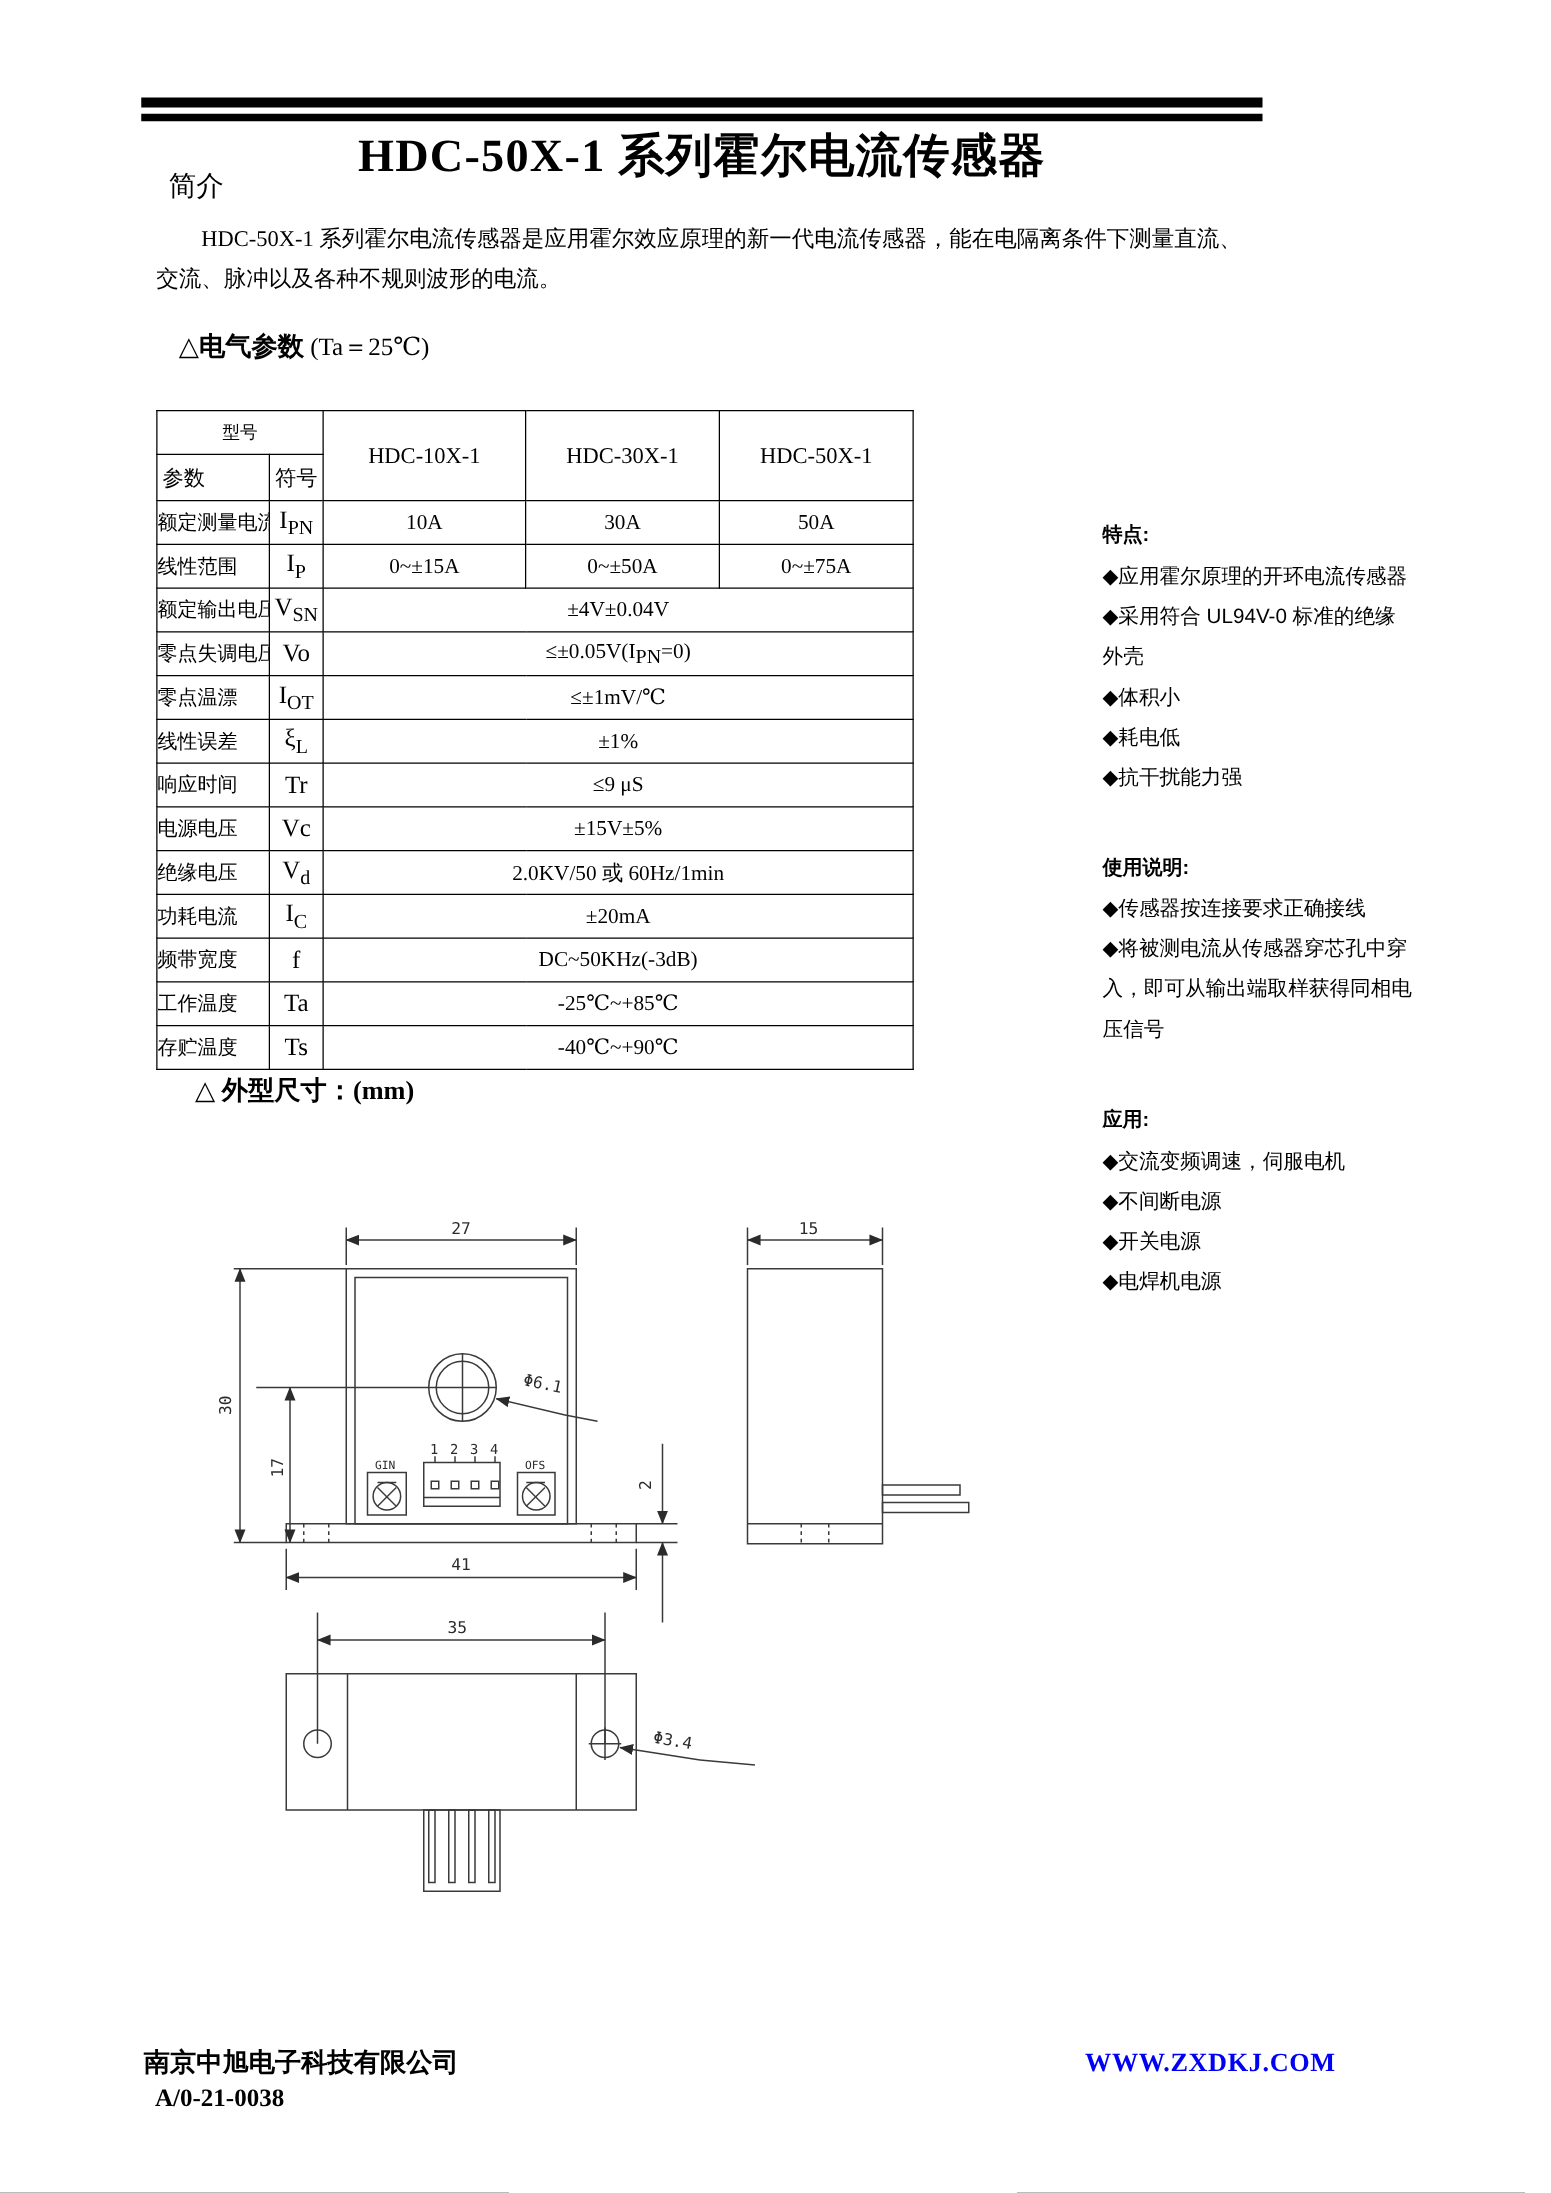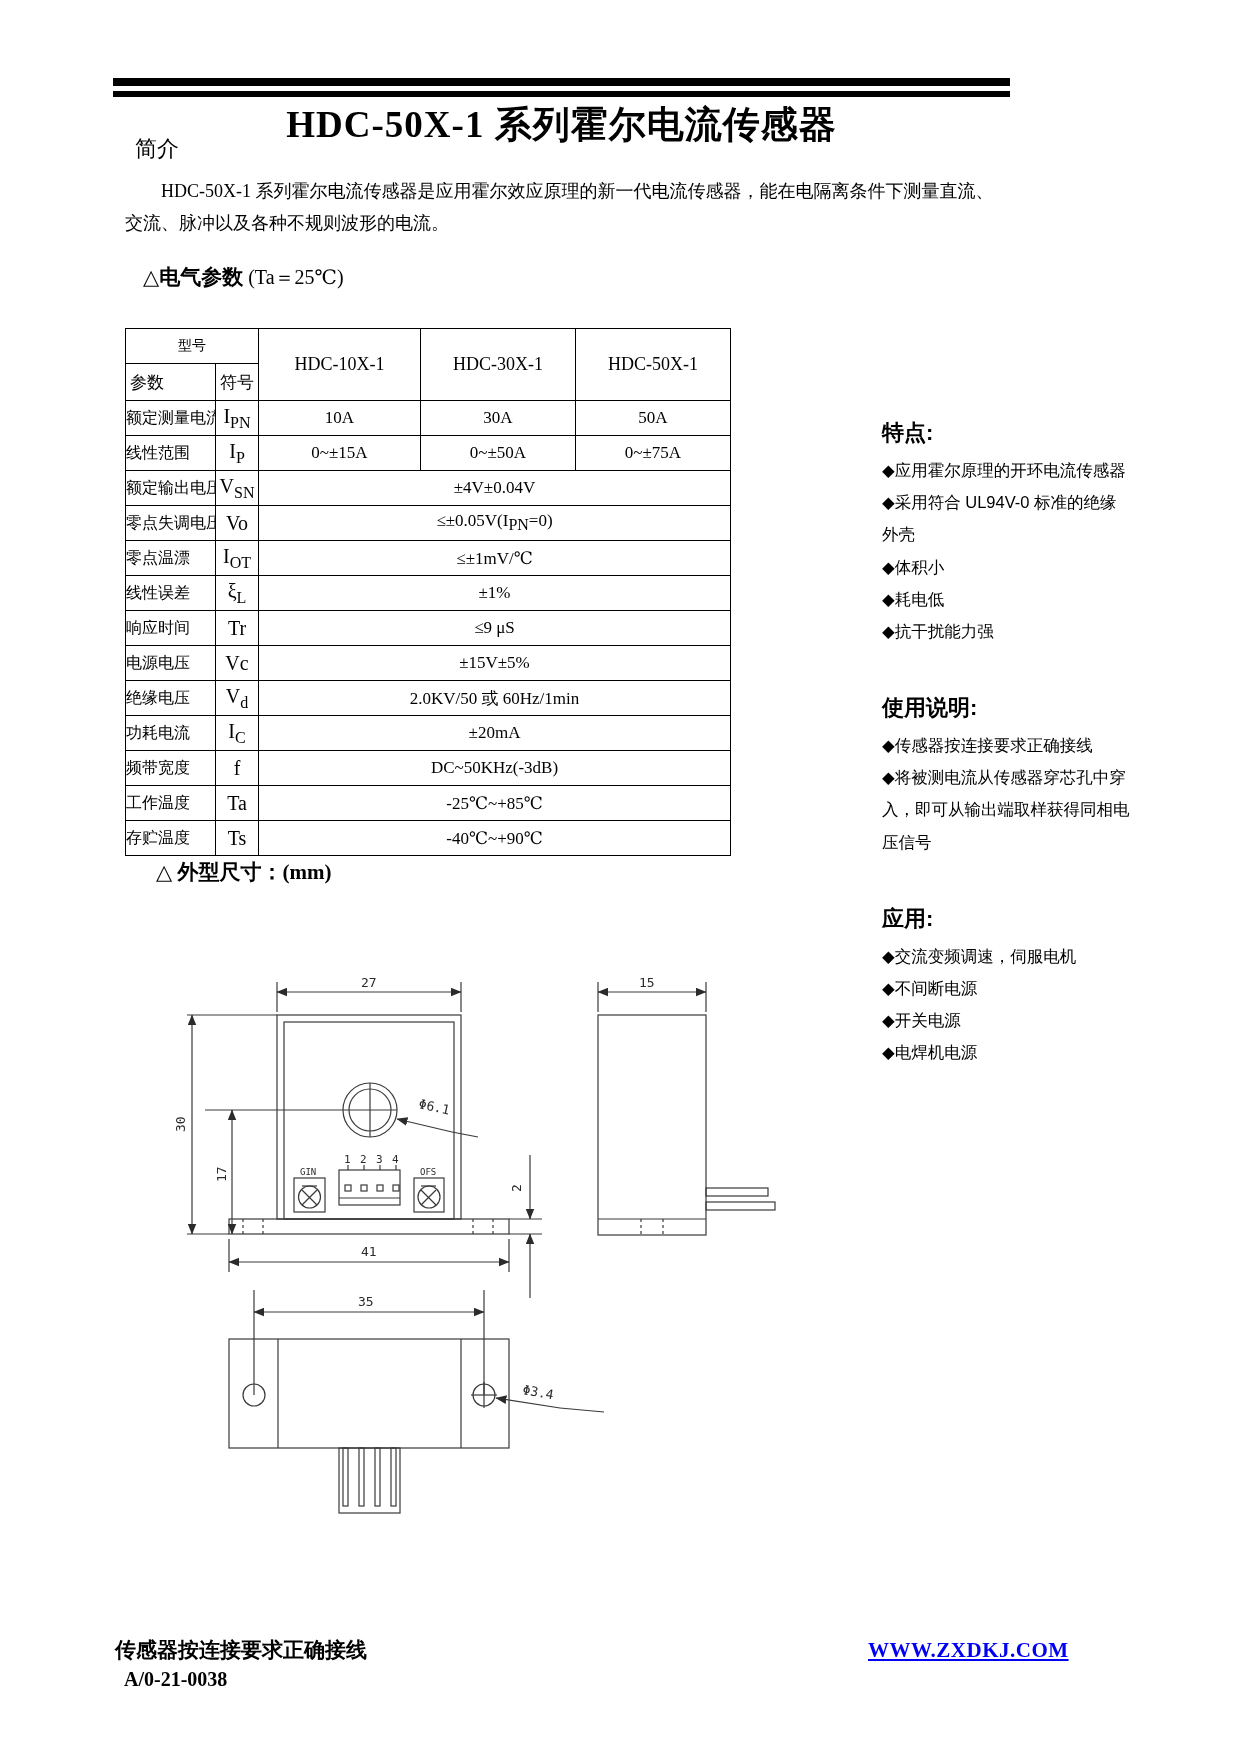--- a/index.html
+++ b/index.html
@@ -51,36 +51,36 @@
   td.param{font-size:16px;text-align:left;padding-left:3px;height:34px;
     font-family:"Liberation Sans","DejaVu Sans",sans-serif;white-space:nowrap;}
   td.sym{font-size:20px;text-align:center;font-family:"Liberation Serif","DejaVu Serif",serif;}
   td.sym sub,td.val sub{font-size:16px;}
   td.val{font-size:17px;text-align:center;font-family:"Liberation Serif","DejaVu Serif",serif;}
 
   
   #sidebar{position:absolute;left:882px;top:418px;width:250px;
     font-family:"Liberation Sans","DejaVu Sans",sans-serif;}
   #sidebar .sb-sec{margin-bottom:46px;}
-  #sidebar h3{margin:0 0 6px 0;font-size:22px;font-weight:bold;}
+  #sidebar h3{margin:0 0 6px 0;font-size:16px;font-weight:bold;}
   #sidebar .sb-item{font-size:16.5px;line-height:1.95;}
 
   
   #drawing{position:absolute;left:130px;top:950px;}
   #drawing text{font-family:"DejaVu Sans Mono","Liberation Mono",monospace;
     font-size:13px;fill:#2b2b2b;}
   #drawing text.tiny{font-size:9px;}
   #drawing text.num{font-size:11px;}
 
   
   .footer-company{position:absolute;left:115px;top:1636px;font-size:21px;font-weight:bold;
     font-family:"Liberation Sans","DejaVu Sans",sans-serif;}
   .footer-doc{position:absolute;left:124px;top:1668px;font-size:20px;font-weight:bold;}
   .footer-link{position:absolute;left:868px;top:1638px;font-size:21px;font-weight:bold;
-    text-decoration:underline;letter-spacing:0.5px;cursor:pointer;}
+    letter-spacing:0.5px;cursor:pointer;}
 </style>
 </head>
 <body>
 
 <div id="page">
 
   <div class="rule r1"></div>
   <div class="rule r2"></div>
 
   <div class="page-title">HDC-50X-1 系列霍尔电流传感器</div>
@@ -316,17 +316,17 @@
       </div>
       <div class="sb-sec">
         <h3>应用:</h3>
         <div class="sb-item">◆交流变频调速，伺服电机</div>
         <div class="sb-item">◆不间断电源</div>
         <div class="sb-item">◆开关电源</div>
         <div class="sb-item">◆电焊机电源</div>
       </div>
     </div>
 
-  <div class="footer-company">传感器按连接要求正确接线</div>
+  <div class="footer-company">南京中旭电子科技有限公司</div>
   <div class="footer-doc">A/0-21-0038</div>
   <a class="footer-link" style="color: rgb(0, 0, 245);">WWW.ZXDKJ.COM</a>
 
 </div>
 
 </body></html>

